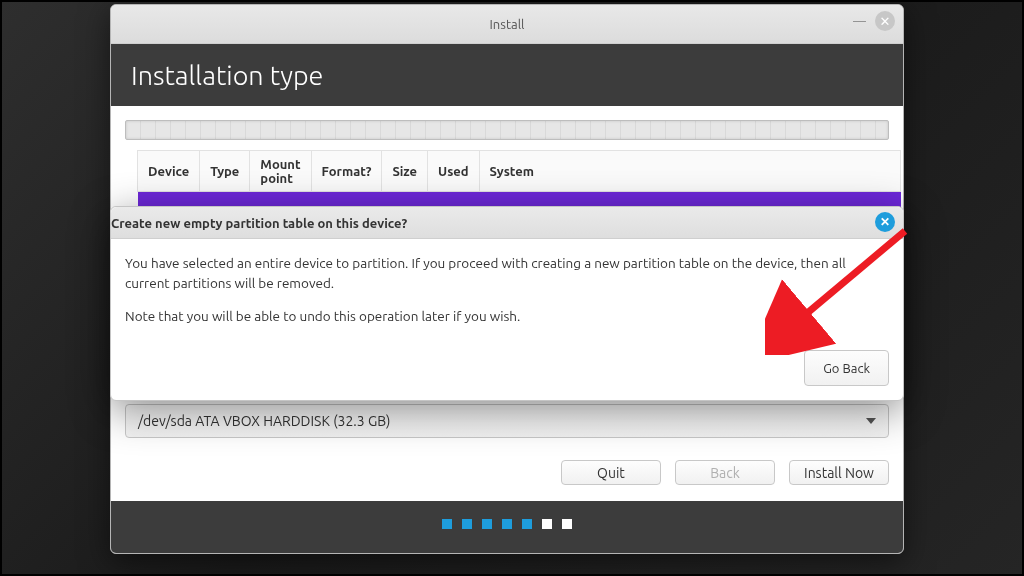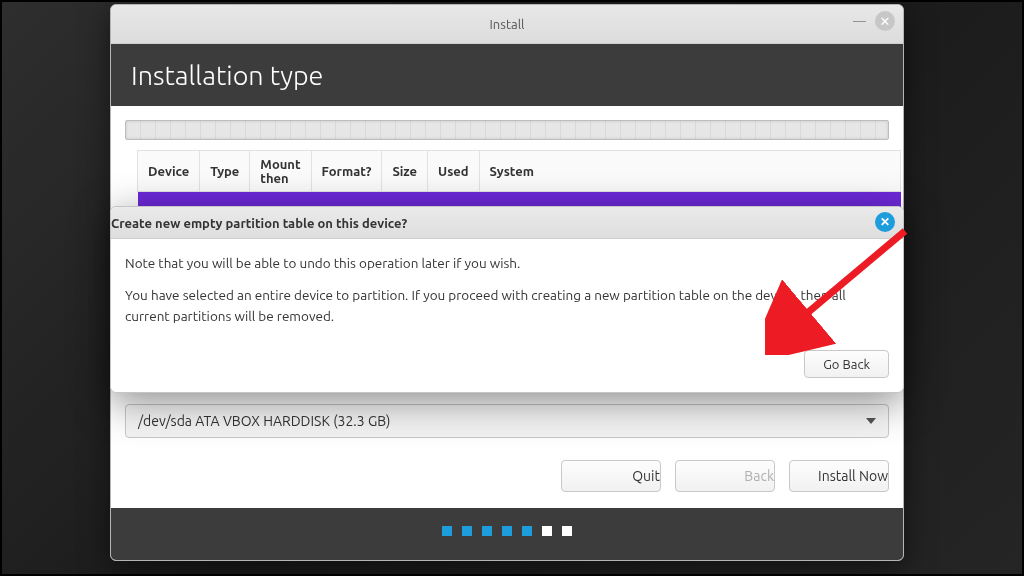--- a/index.html
+++ b/index.html
@@ -59,23 +59,23 @@
   }
   .dropdown {
     margin-top: 34px; border:1px solid #c8c8c8; border-radius:4px;
     background: linear-gradient(#fdfdfd,#f3f3f3); height:34px;
     display:flex;align-items:center;justify-content:space-between;
     padding:0 12px; font-size:14px; color:#333; cursor:pointer;
   }
   .caret-down { width:0;height:0;border-left:5px solid transparent;border-right:5px solid transparent;border-top:6px solid #555;}
   .footer-btns { display:flex; justify-content:flex-end; gap:14px; margin-top:22px; margin-bottom:6px;}
   .footer-btns .pill {
-    min-width:100px; height:32px; border:1px solid #c8c8c8; border-radius:4px;
+    min-width:100px; height:25px; border:1px solid #c8c8c8; border-radius:4px;
     background:linear-gradient(#fdfdfd,#f1f1f1); font-size:14px; color:#333;
-    display:flex;align-items:center;justify-content:flex-end; cursor:pointer;
+    display:flex;align-items:center;justify-content:center; cursor:pointer;
   }
   .footer-btns .pill.disabled { color:#b0b0b0; cursor:default;}
   .dot-band { background:#3c3c3c; padding:18px 0 24px; display:flex;justify-content:center;gap:10px;}
   .dot { width:10px;height:10px;background:#1e9ddc;}
   .dot.off { background:#fff;}
   
   .modal {
     position:absolute; left:110px; top:206px; width:794px;
     background:#fff; border:1px solid #c5c5c5; border-radius:6px;
     box-shadow:0 10px 40px rgba(0,0,0,0.45);
@@ -88,21 +88,21 @@
   }
   .modal-title .mclose {
     position:absolute; right:8px; top:5px; width:20px;height:20px;border-radius:50%;
     background:#1e9ddc;color:#fff;font-size:12px;font-weight:700;
     display:flex;align-items:center;justify-content:center;cursor:pointer;
   }
   .modal-body { padding:14px 14px 6px; font-size:13.5px; color:#333; line-height:1.5;}
   .modal-body p { margin-bottom:12px;}
   .modal-foot { display:flex; justify-content:flex-end; gap:12px; padding:6px 14px 14px;}
   .modal-foot .mb {
-    height:28px; padding:0 18px; border:1px solid #c8c8c8; border-radius:4px;
+    height:36px; padding:0 18px; border:1px solid #c8c8c8; border-radius:4px;
     background:linear-gradient(#fdfdfd,#f1f1f1); font-size:13px; color:#333;
     display:flex;align-items:center;justify-content:center; cursor:pointer;
   }
   
   .arrow { position:absolute; left:765px; top:225px; width:150px; height:130px; pointer-events:none;}
   
   .frame { position:absolute; inset:0; border:2px solid #000; pointer-events:none;}
 </style>
 </head>
 <body>
@@ -118,21 +118,21 @@
     <div class="header-band">Installation type</div>
 
     <div class="content">
       <div class="alloc-bar"></div>
 
       <table class="partitions">
         <thead>
             <tr>
           <th>Device</th>
           <th>Type</th>
-          <th>Mount then</th>
+          <th>Mount point</th>
           <th>Format?</th>
           <th>Size</th>
           <th>Used</th>
           <th>System</th>
         </tr>
           </thead>
         <tbody>
           <tr class="sel">
             <td colspan="7">/dev/sda</td>
           </tr>
@@ -187,22 +187,22 @@
       <div class="dot off"></div>
     </div>
   </div>
 
   <div class="modal">
     <div class="modal-title">
       <span>Create new empty partition table on this device?</span>
       <span class="mclose">✕</span>
     </div>
     <div class="modal-body">
+      <p>You have selected an entire device to partition. If you proceed with creating a new partition table on the device, then all current partitions will be removed.</p>
       <p>Note that you will be able to undo this operation later if you wish.</p>
-      <p>You have selected an entire device to partition. If you proceed with creating a new partition table on the device, then all current partitions will be removed.</p>
     </div>
     <div class="modal-foot">
       <div class="mb">
           <span>Go Back</span>
         </div>
     </div>
   </div>
 
   <svg class="arrow" viewBox="0 0 150 130">
     <defs>

